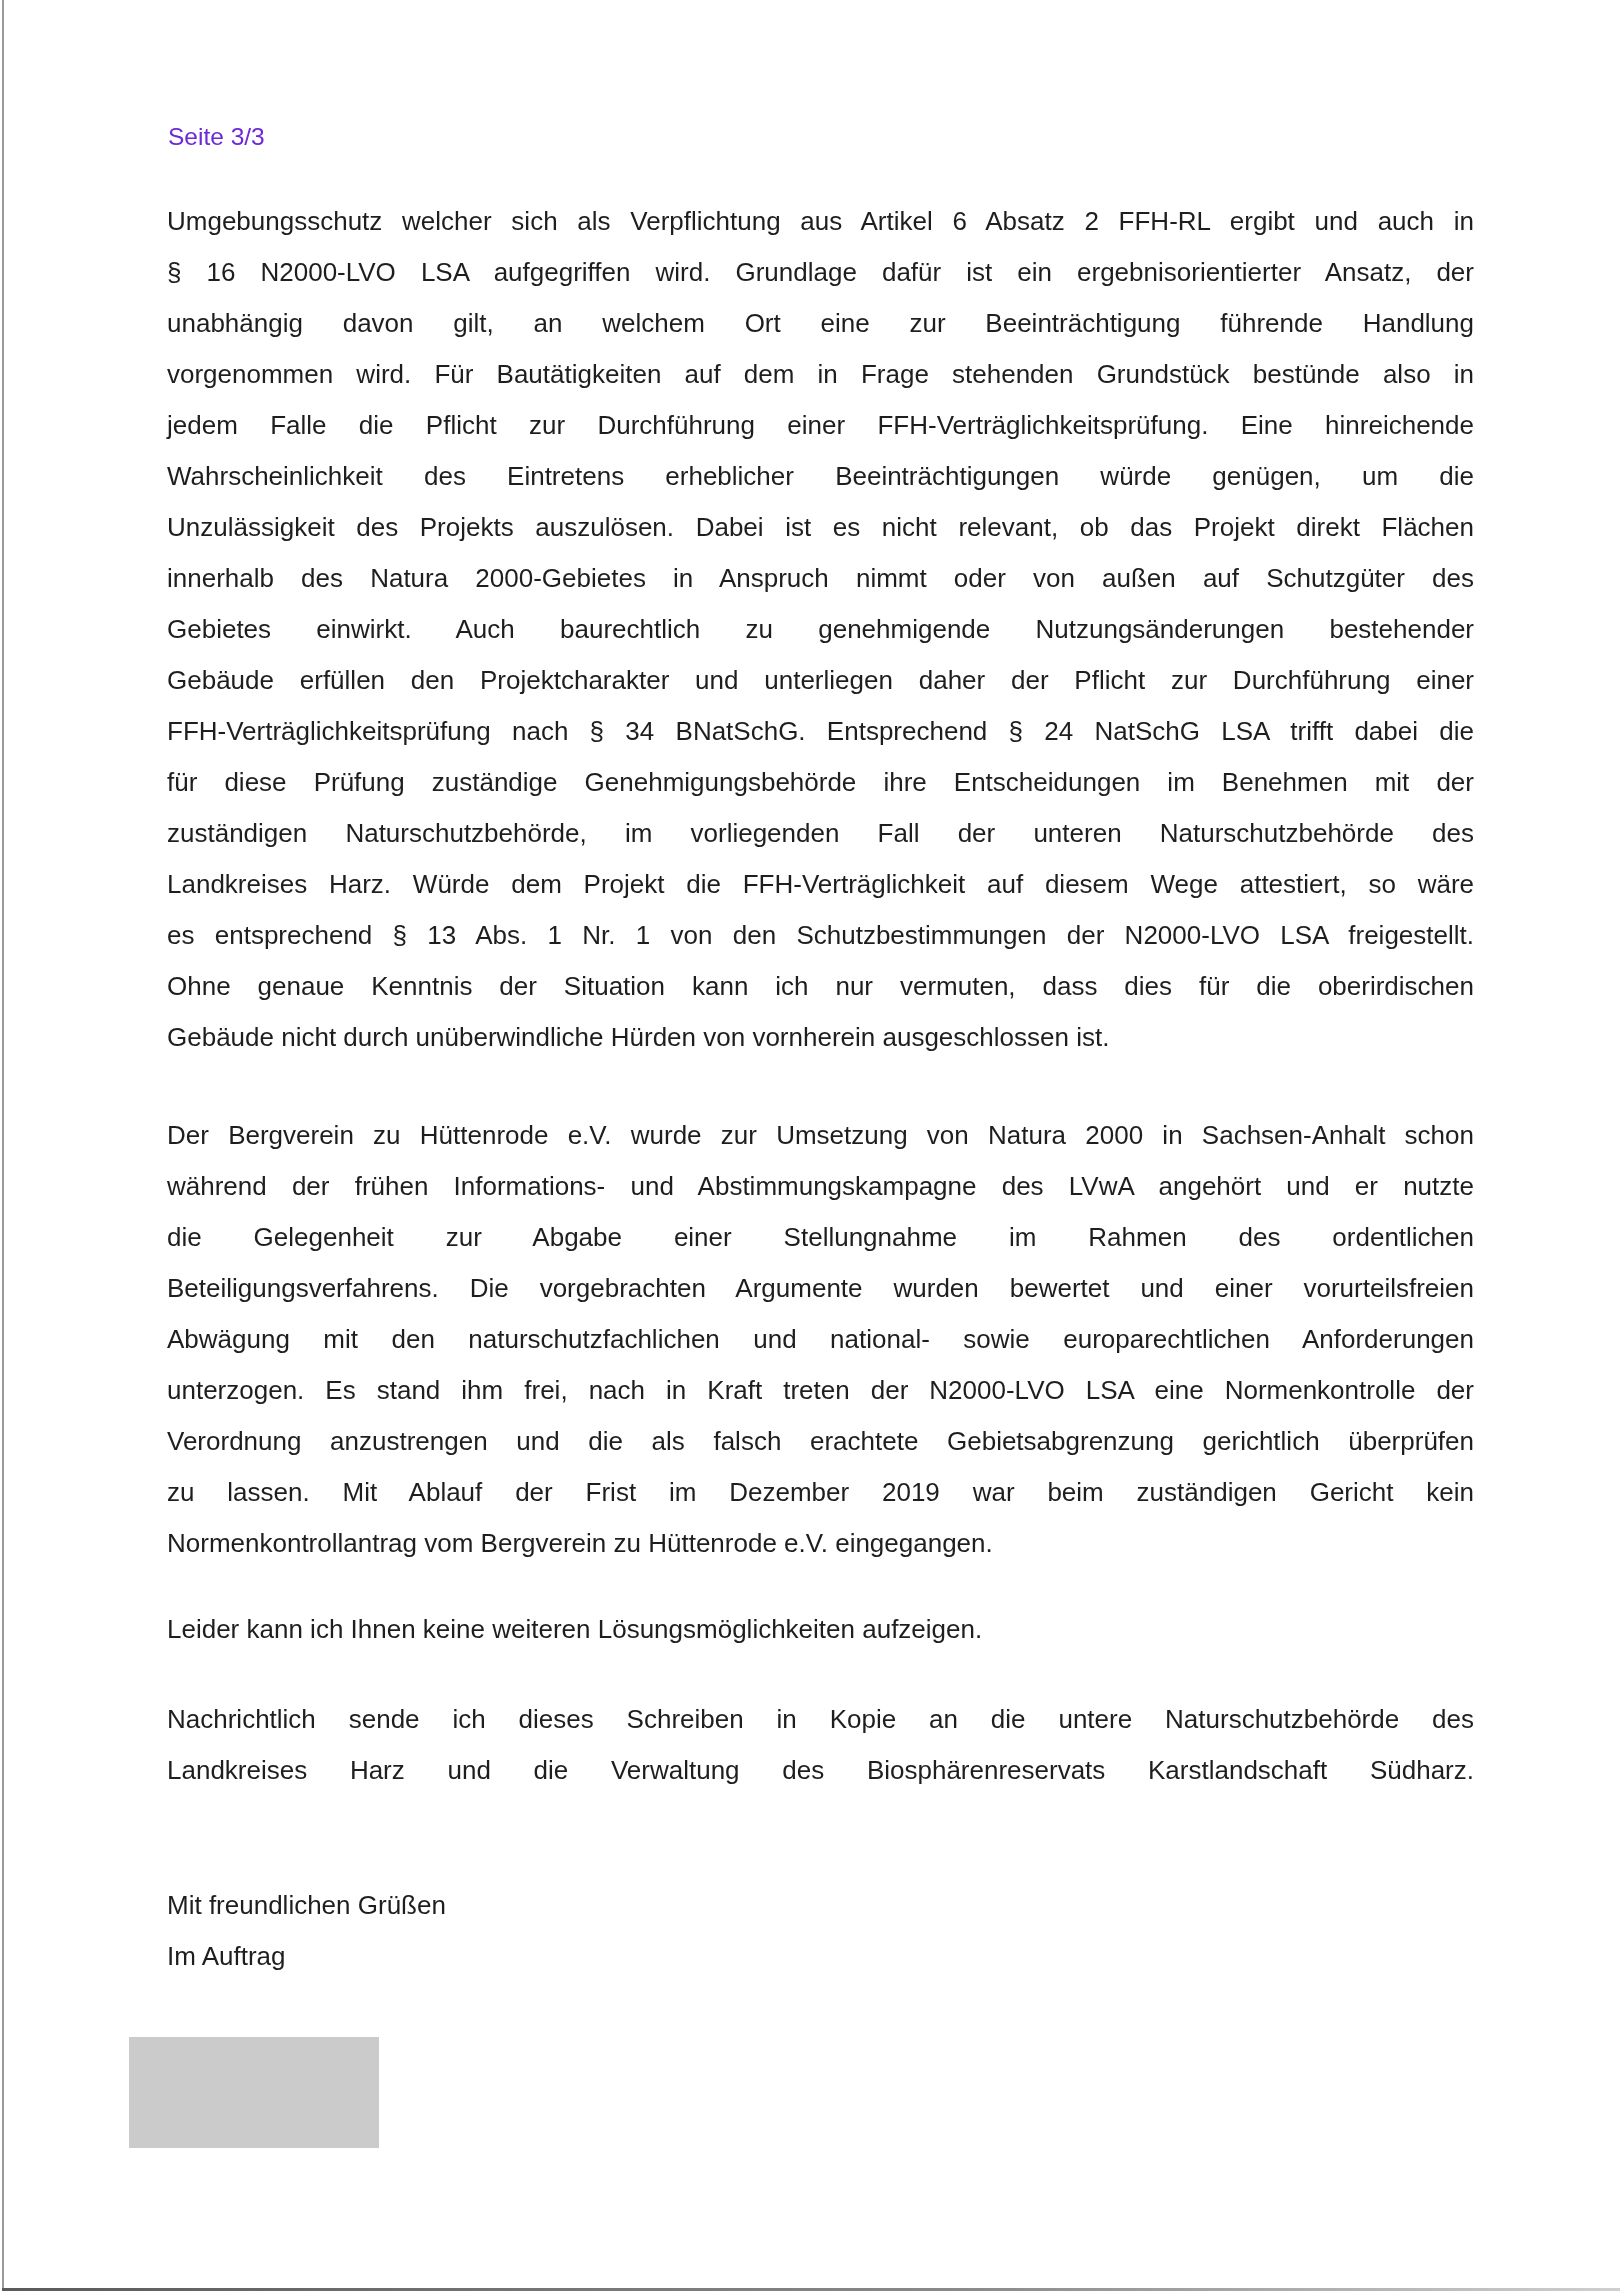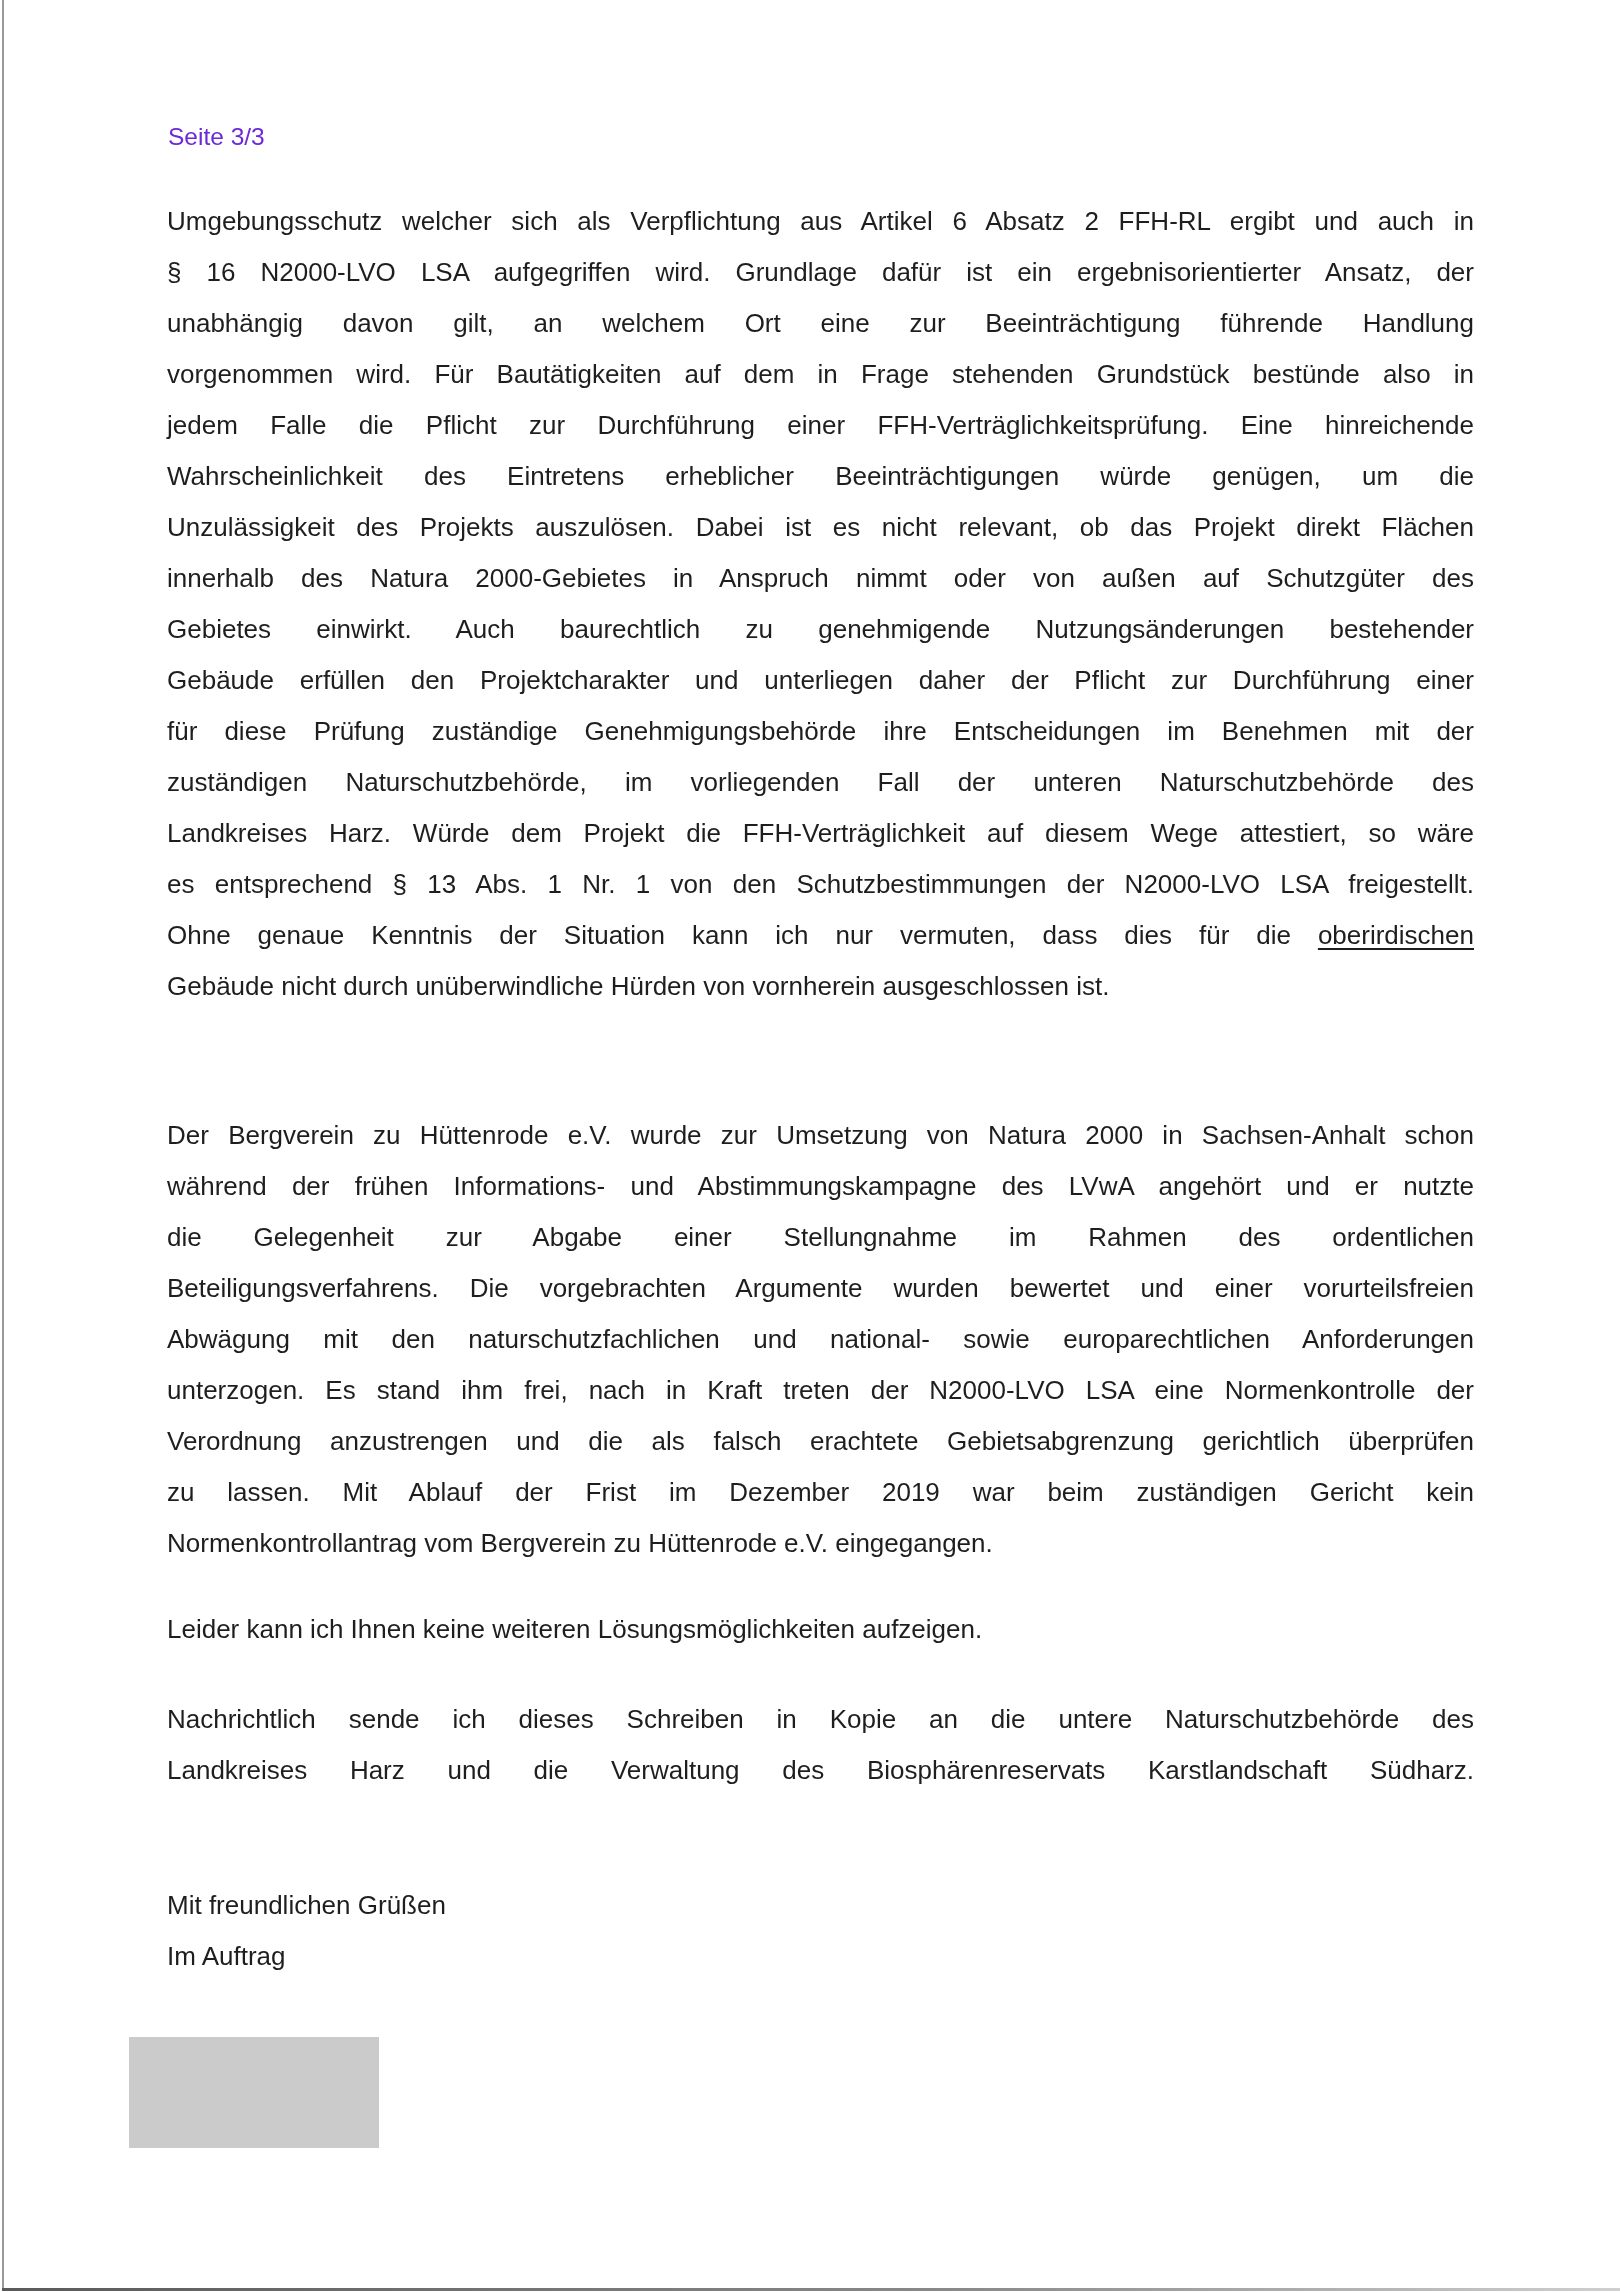--- a/index.html
+++ b/index.html
@@ -49,21 +49,20 @@
       height: 51px;
       line-height: 51px;
       white-space: nowrap;
       text-align: justify;
       text-align-last: justify;
     }
     .line.last {
       text-align-last: left;
     }
     .line .u {
-      text-decoration: underline;
       text-underline-offset: 3.9px;
     }
     .closing {
       position: absolute;
       left: 167px;
       font-size: 26px;
     }
     .closing .line {
       text-align: center;
       text-align-last: left;
@@ -91,20 +90,21 @@
   <span class="line">Umgebungsschutz welcher sich als Verpflichtung aus Artikel 6 Absatz 2 FFH-RL ergibt und auch in</span>
   <span class="line">§ 16 N2000-LVO LSA aufgegriffen wird. Grundlage dafür ist ein ergebnisorientierter Ansatz, der</span>
   <span class="line">unabhängig davon gilt, an welchem Ort eine zur Beeinträchtigung führende Handlung</span>
   <span class="line">vorgenommen wird. Für Bautätigkeiten auf dem in Frage stehenden Grundstück bestünde also in</span>
   <span class="line">jedem Falle die Pflicht zur Durchführung einer FFH-Verträglichkeitsprüfung.  Eine hinreichende</span>
   <span class="line">Wahrscheinlichkeit des Eintretens erheblicher Beeinträchtigungen würde genügen, um die</span>
   <span class="line">Unzulässigkeit des Projekts auszulösen. Dabei ist es nicht relevant, ob das Projekt direkt Flächen</span>
   <span class="line">innerhalb des Natura 2000-Gebietes in Anspruch nimmt oder von außen auf Schutzgüter des</span>
   <span class="line">Gebietes einwirkt. Auch baurechtlich zu genehmigende Nutzungsänderungen bestehender</span>
   <span class="line">Gebäude erfüllen den Projektcharakter und unterliegen daher der Pflicht zur Durchführung einer</span>
+  <span class="line">FFH-Verträglichkeitsprüfung nach § 34 BNatSchG. Entsprechend § 24 NatSchG LSA trifft dabei die</span>
   <span class="line">für diese Prüfung zuständige Genehmigungsbehörde ihre Entscheidungen im Benehmen mit der</span>
   <span class="line">zuständigen Naturschutzbehörde, im vorliegenden Fall der unteren Naturschutzbehörde des</span>
   <span class="line">Landkreises Harz. Würde dem Projekt die FFH-Verträglichkeit auf diesem Wege attestiert, so wäre</span>
   <span class="line">es entsprechend § 13 Abs. 1 Nr. 1 von den Schutzbestimmungen der N2000-LVO LSA freigestellt.</span>
   <span class="line"><span>Ohne genaue Kenntnis der Situation kann ich nur vermuten, dass dies für die</span> <span class="u">oberirdischen</span></span>
   <span class="line last">Gebäude nicht durch unüberwindliche Hürden von vornherein ausgeschlossen ist.</span>
 </div>
 
 <div class="text-block" style="top:1110px;">
   <span class="line">Der Bergverein zu Hüttenrode e.V. wurde zur Umsetzung von Natura 2000 in Sachsen-Anhalt schon</span>

